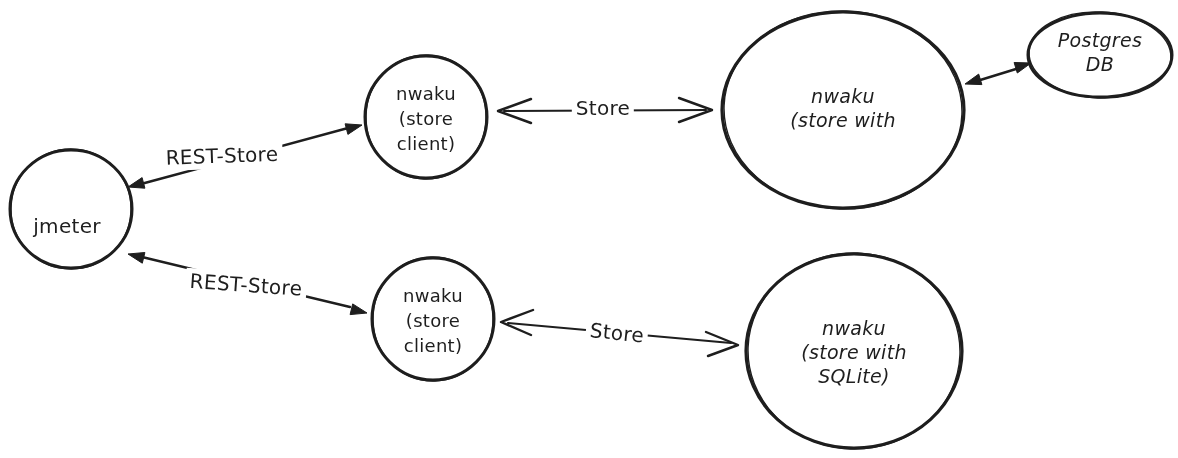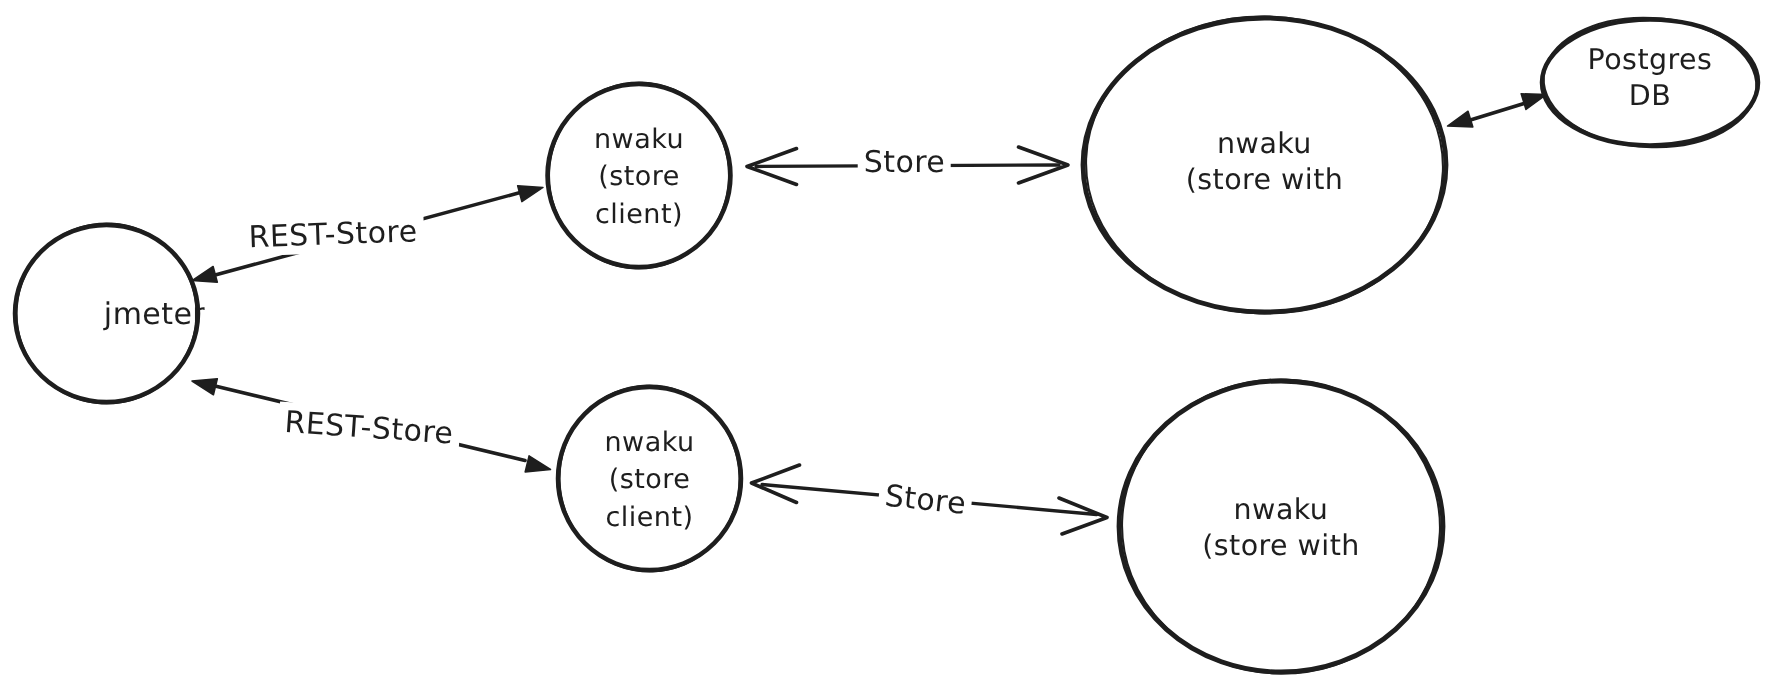--- a/index.html
+++ b/index.html
@@ -28,21 +28,21 @@
     letter-spacing: 0.3px;
     white-space: nowrap;
     line-height: 1.32;
   }
   .edge-label {
     background: #ffffff;
     padding: 0 4px;
   }
   .node-label span { display: block; }
   .fs18 { font-size: 18px; line-height: 25px; }
-  .fs19 { font-size: 19px; line-height: 24px; }
+  .fs19 { font-size: 19px; line-height: 24px; font-style: italic; }
   .fs20 { font-size: 20px; }
   .sketch-stroke { stroke: #1e1e1e; fill: none; stroke-linecap: round; stroke-linejoin: round; }
   .sketch-fill { fill: #1e1e1e; stroke: #1e1e1e; stroke-width: 1; stroke-linejoin: round; }
 </style>
 </head>
 <body>
 
 <div class="canvas">
 
   <svg width="1178" height="458" viewBox="0 0 1178 458">
@@ -96,21 +96,21 @@
       <path class="sketch-stroke" d="M706,332 L738,345 L708,356" stroke-width="2.4"></path>
     </g>
 
     <g>
       <line class="sketch-stroke" x1="977" y1="81" x2="1016" y2="69" stroke-width="2.4"></line>
       <polygon class="sketch-fill" points="965,84 981.9,84.6 978.7,74.1"></polygon>
       <polygon class="sketch-fill" points="1031,63 1017.3,73 1014.1,62.5"></polygon>
     </g>
   </svg>
 
-  <div class="node-label fs20" style="left:67px; top:209px;margin-left:36px;">
+  <div class="node-label fs20" style="left:67px; top:226px;">
     <span>jmeter</span>
   </div>
 
   <div class="node-label fs18" style="left:426px; top:118px;">
     <span>nwaku</span>
     <span>(store</span>
     <span>client)</span>
   </div>
 
   <div class="node-label fs19" style="left:843px; top:108px;">
@@ -125,20 +125,21 @@
 
   <div class="node-label fs18" style="left:433px; top:320px;">
     <span>nwaku</span>
     <span>(store</span>
     <span>client)</span>
   </div>
 
   <div class="node-label fs19" style="left:854px; top:352px;">
     <span>nwaku</span>
     <span>(store with</span>
+    <span>SQLite)</span>
   </div>
 
   <div class="edge-label fs20" style="left:222px; top:156px; transform:translate(-50%,-50%) rotate(-2deg);">REST-Store</div>
 
   <div class="edge-label fs20" style="left:603px; top:108px;">Store</div>
 
   <div class="edge-label fs20" style="left:246px; top:285px; transform:translate(-50%,-50%) rotate(4deg);">REST-Store</div>
 
   <div class="edge-label fs20" style="left:617px; top:333px; transform:translate(-50%,-50%) rotate(6deg);">Store</div>
 

